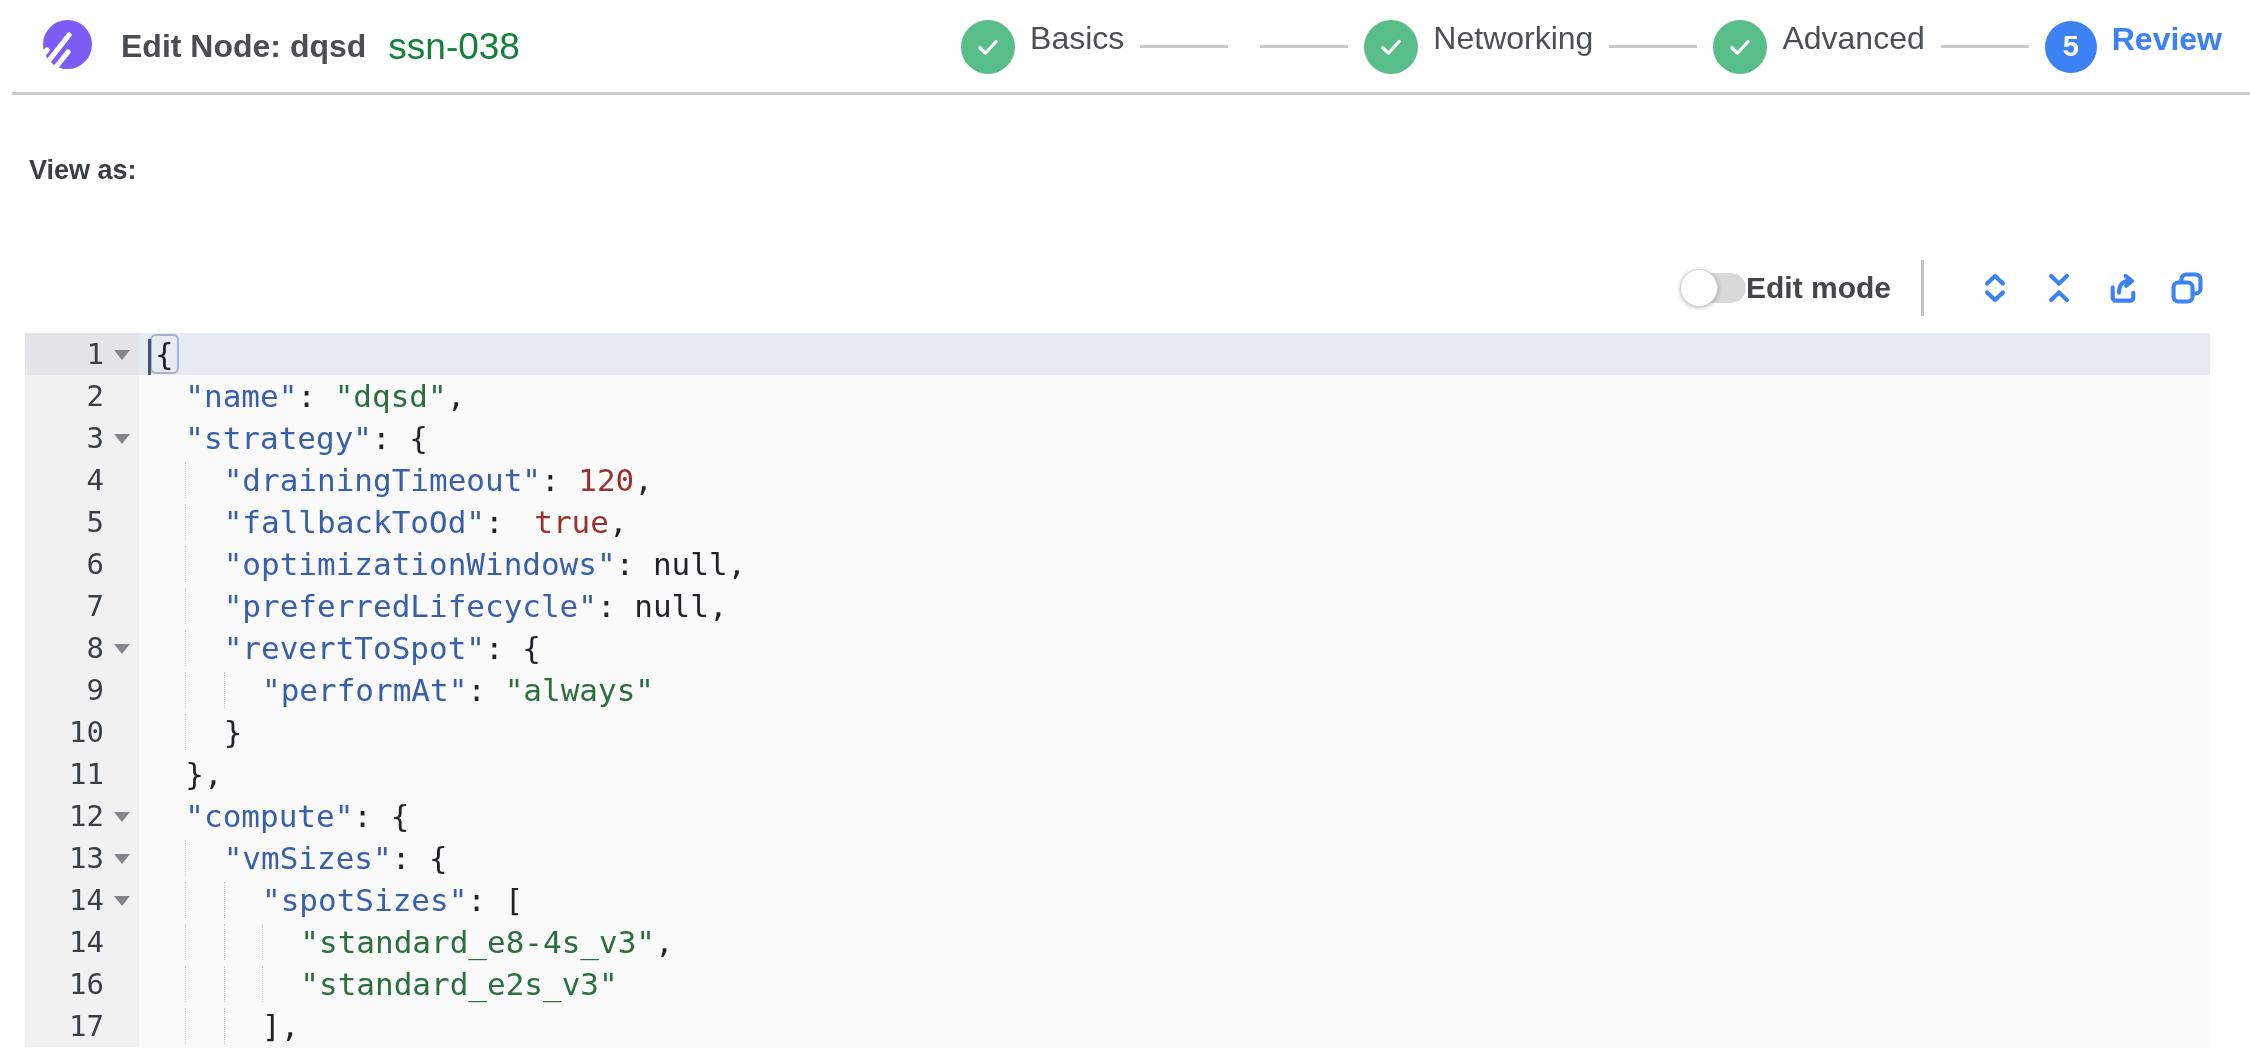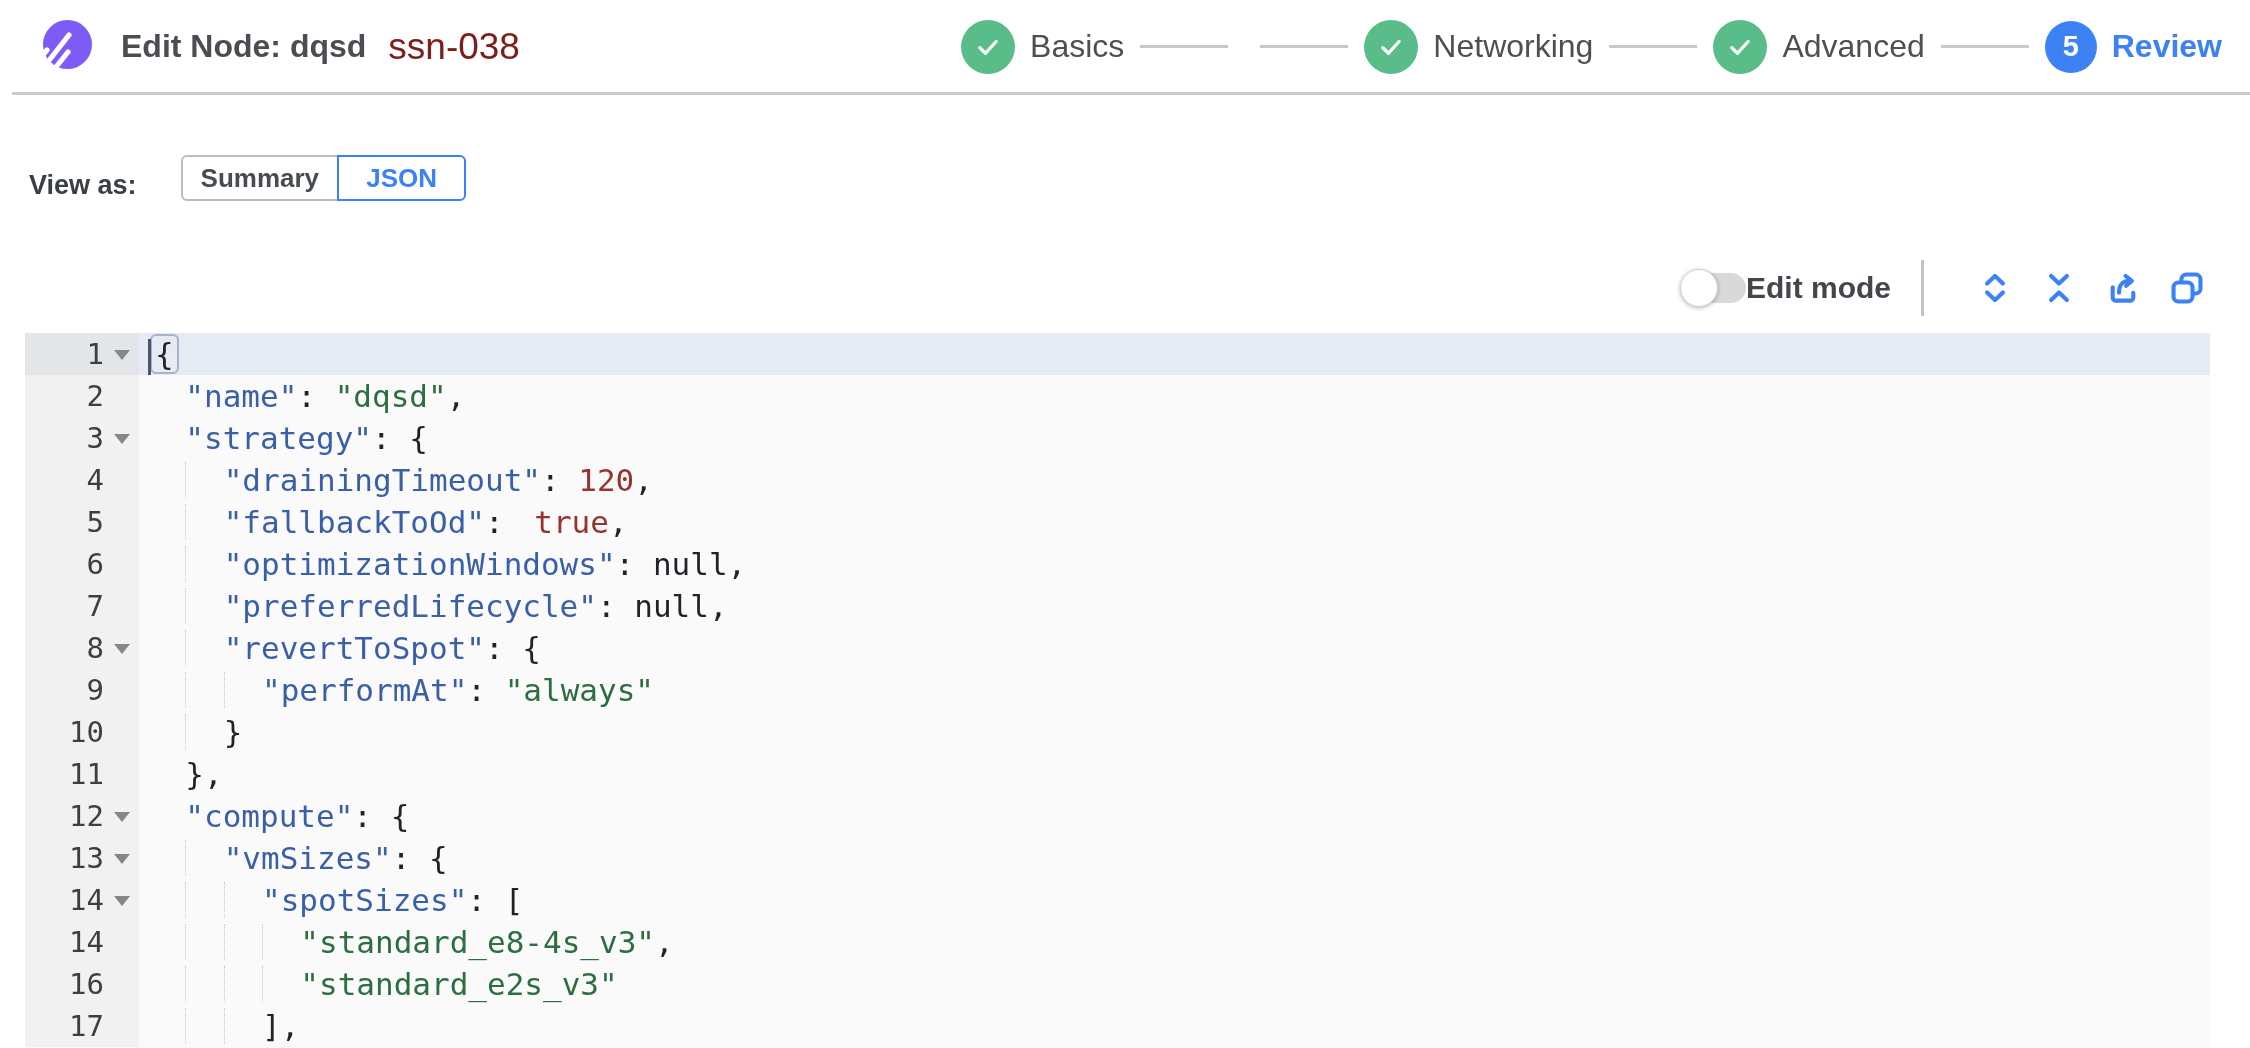--- a/index.html
+++ b/index.html
@@ -9,24 +9,24 @@
 
   
   .header { position:absolute; left:0; top:0; width:2250px; height:93px;
             display:flex; align-items:center; }
   .header::after { content:""; position:absolute; left:12px; right:0; bottom:-2px;
                    height:3px; background:#cbcbcb; }
   .header-left { flex:1 1 auto; min-width:0; display:flex; align-items:center;
                  overflow:hidden; white-space:nowrap; padding-left:41px; }
   .logo { width:53px; height:53px; flex:0 0 auto; }
   .page-title { font-size:32px; font-weight:700; color:#4a4e53; margin-left:27px; flex:0 0 auto; }
-  .node-id { font-size:37px; color:#7f1d1d; margin-left:22px; flex:0 1 auto;
+  .node-id { font-size:37px; color:#15803d; margin-left:22px; flex:0 1 auto;
              overflow:hidden; min-width:0; }
   .stepper { flex:0 0 auto; display:flex; align-items:center; padding-right:28px; }
-  .step { display:flex; align-items:center; }
+  .step { display:flex; }
   .step-circle { width:54px; height:54px; border-radius:50%; display:flex;
                  align-items:center; justify-content:center; flex:0 0 auto; }
   .step-circle.done { background:var(--green,#58bd88); }
   .step-circle.current { background:var(--accent,#3d82f4); width:52px; height:52px; }
   .step-num { color:#fff; font-size:29px; font-weight:700; }
   .step-label { font-size:32px; color:#4b5055; margin-left:15px; }
   .step.current .step-label { color:var(--accent,#3d82f4); font-weight:700; }
   .step-connector { width:88px; height:3px; background:#c9c9c9; margin:0 16px; }
 
   
@@ -129,24 +129,20 @@
           <div class="step-circle current">
             <span class="step-num">5</span>
           </div>
           <div class="step-label">Review</div>
         </div>
       </div>
   </div>
 
   <div class="viewas">
     <div class="viewas-label">View as:</div>
-    <div class="seg-group">
-      <button class="seg-btn first">Summary</button>
-      <button class="seg-btn last active">JSON</button>
-    </div>
   </div>
 
   <div class="toolbar">
     <div class="switch">
       <div class="switch-knob"></div>
     </div>
     <div class="editmode-label">Edit mode</div>
     <div class="toolbar-divider"></div>
     <div class="tool-icon">
       <svg viewBox="0 0 24 24">

